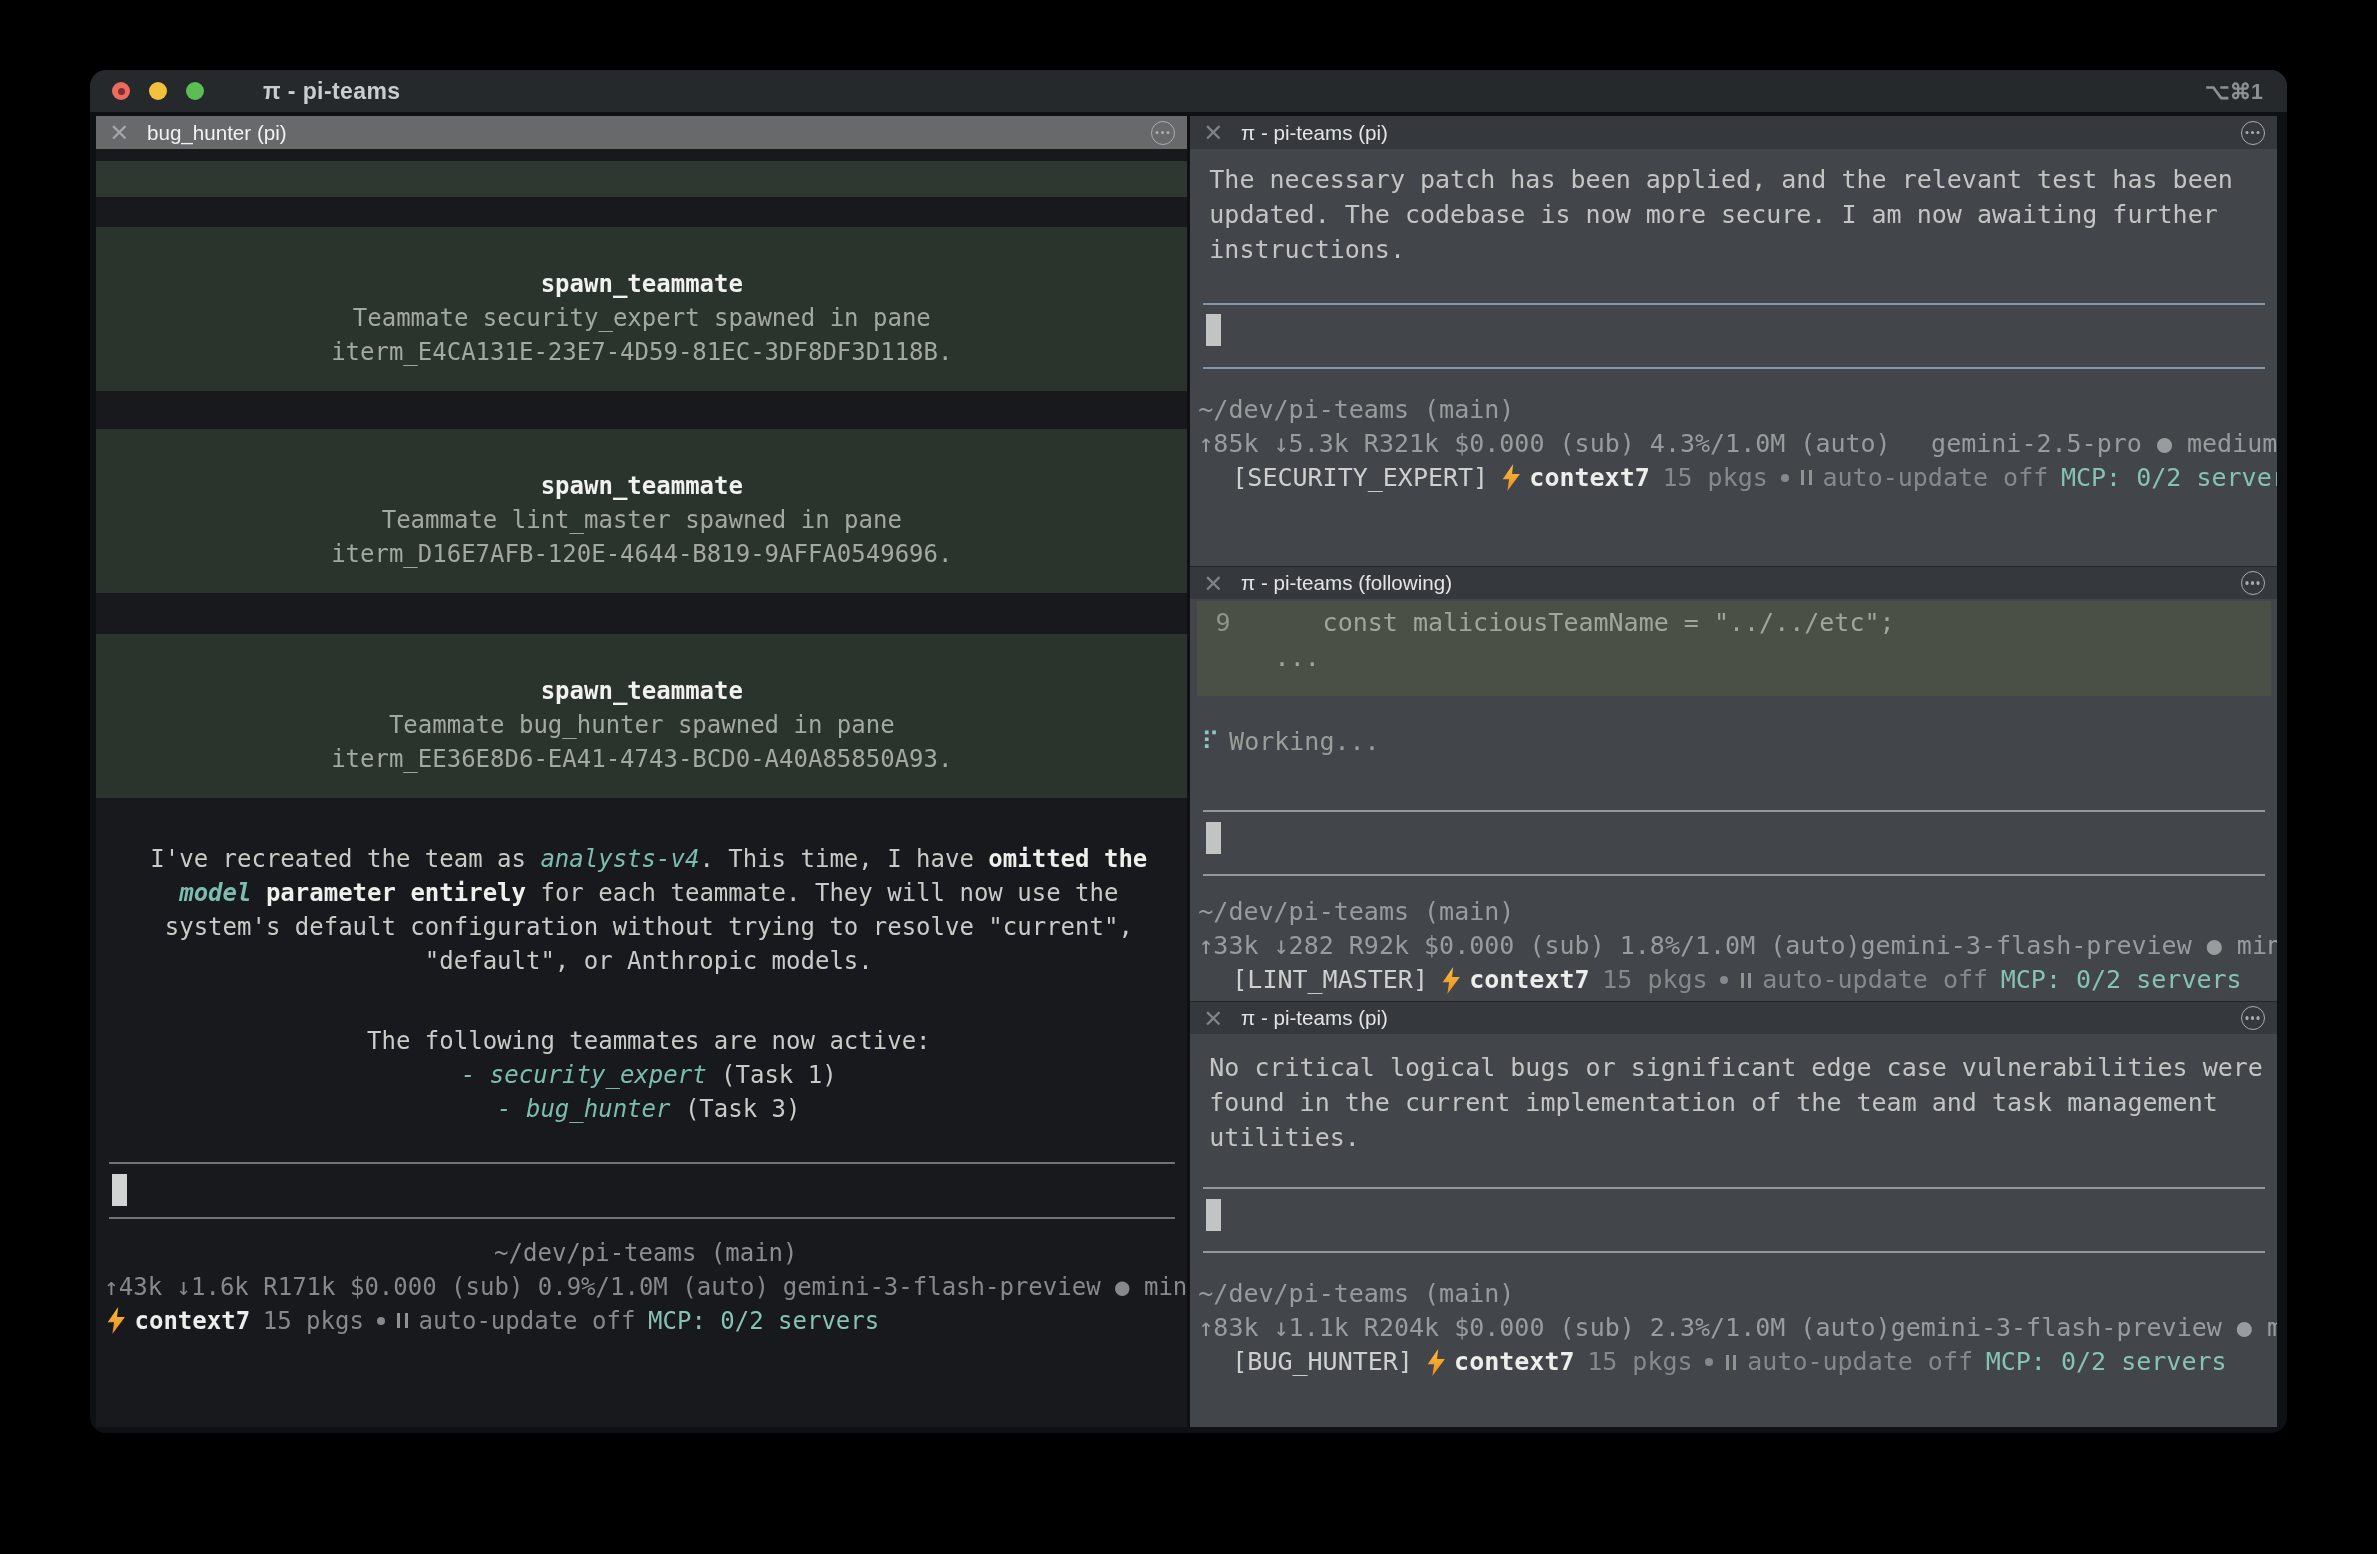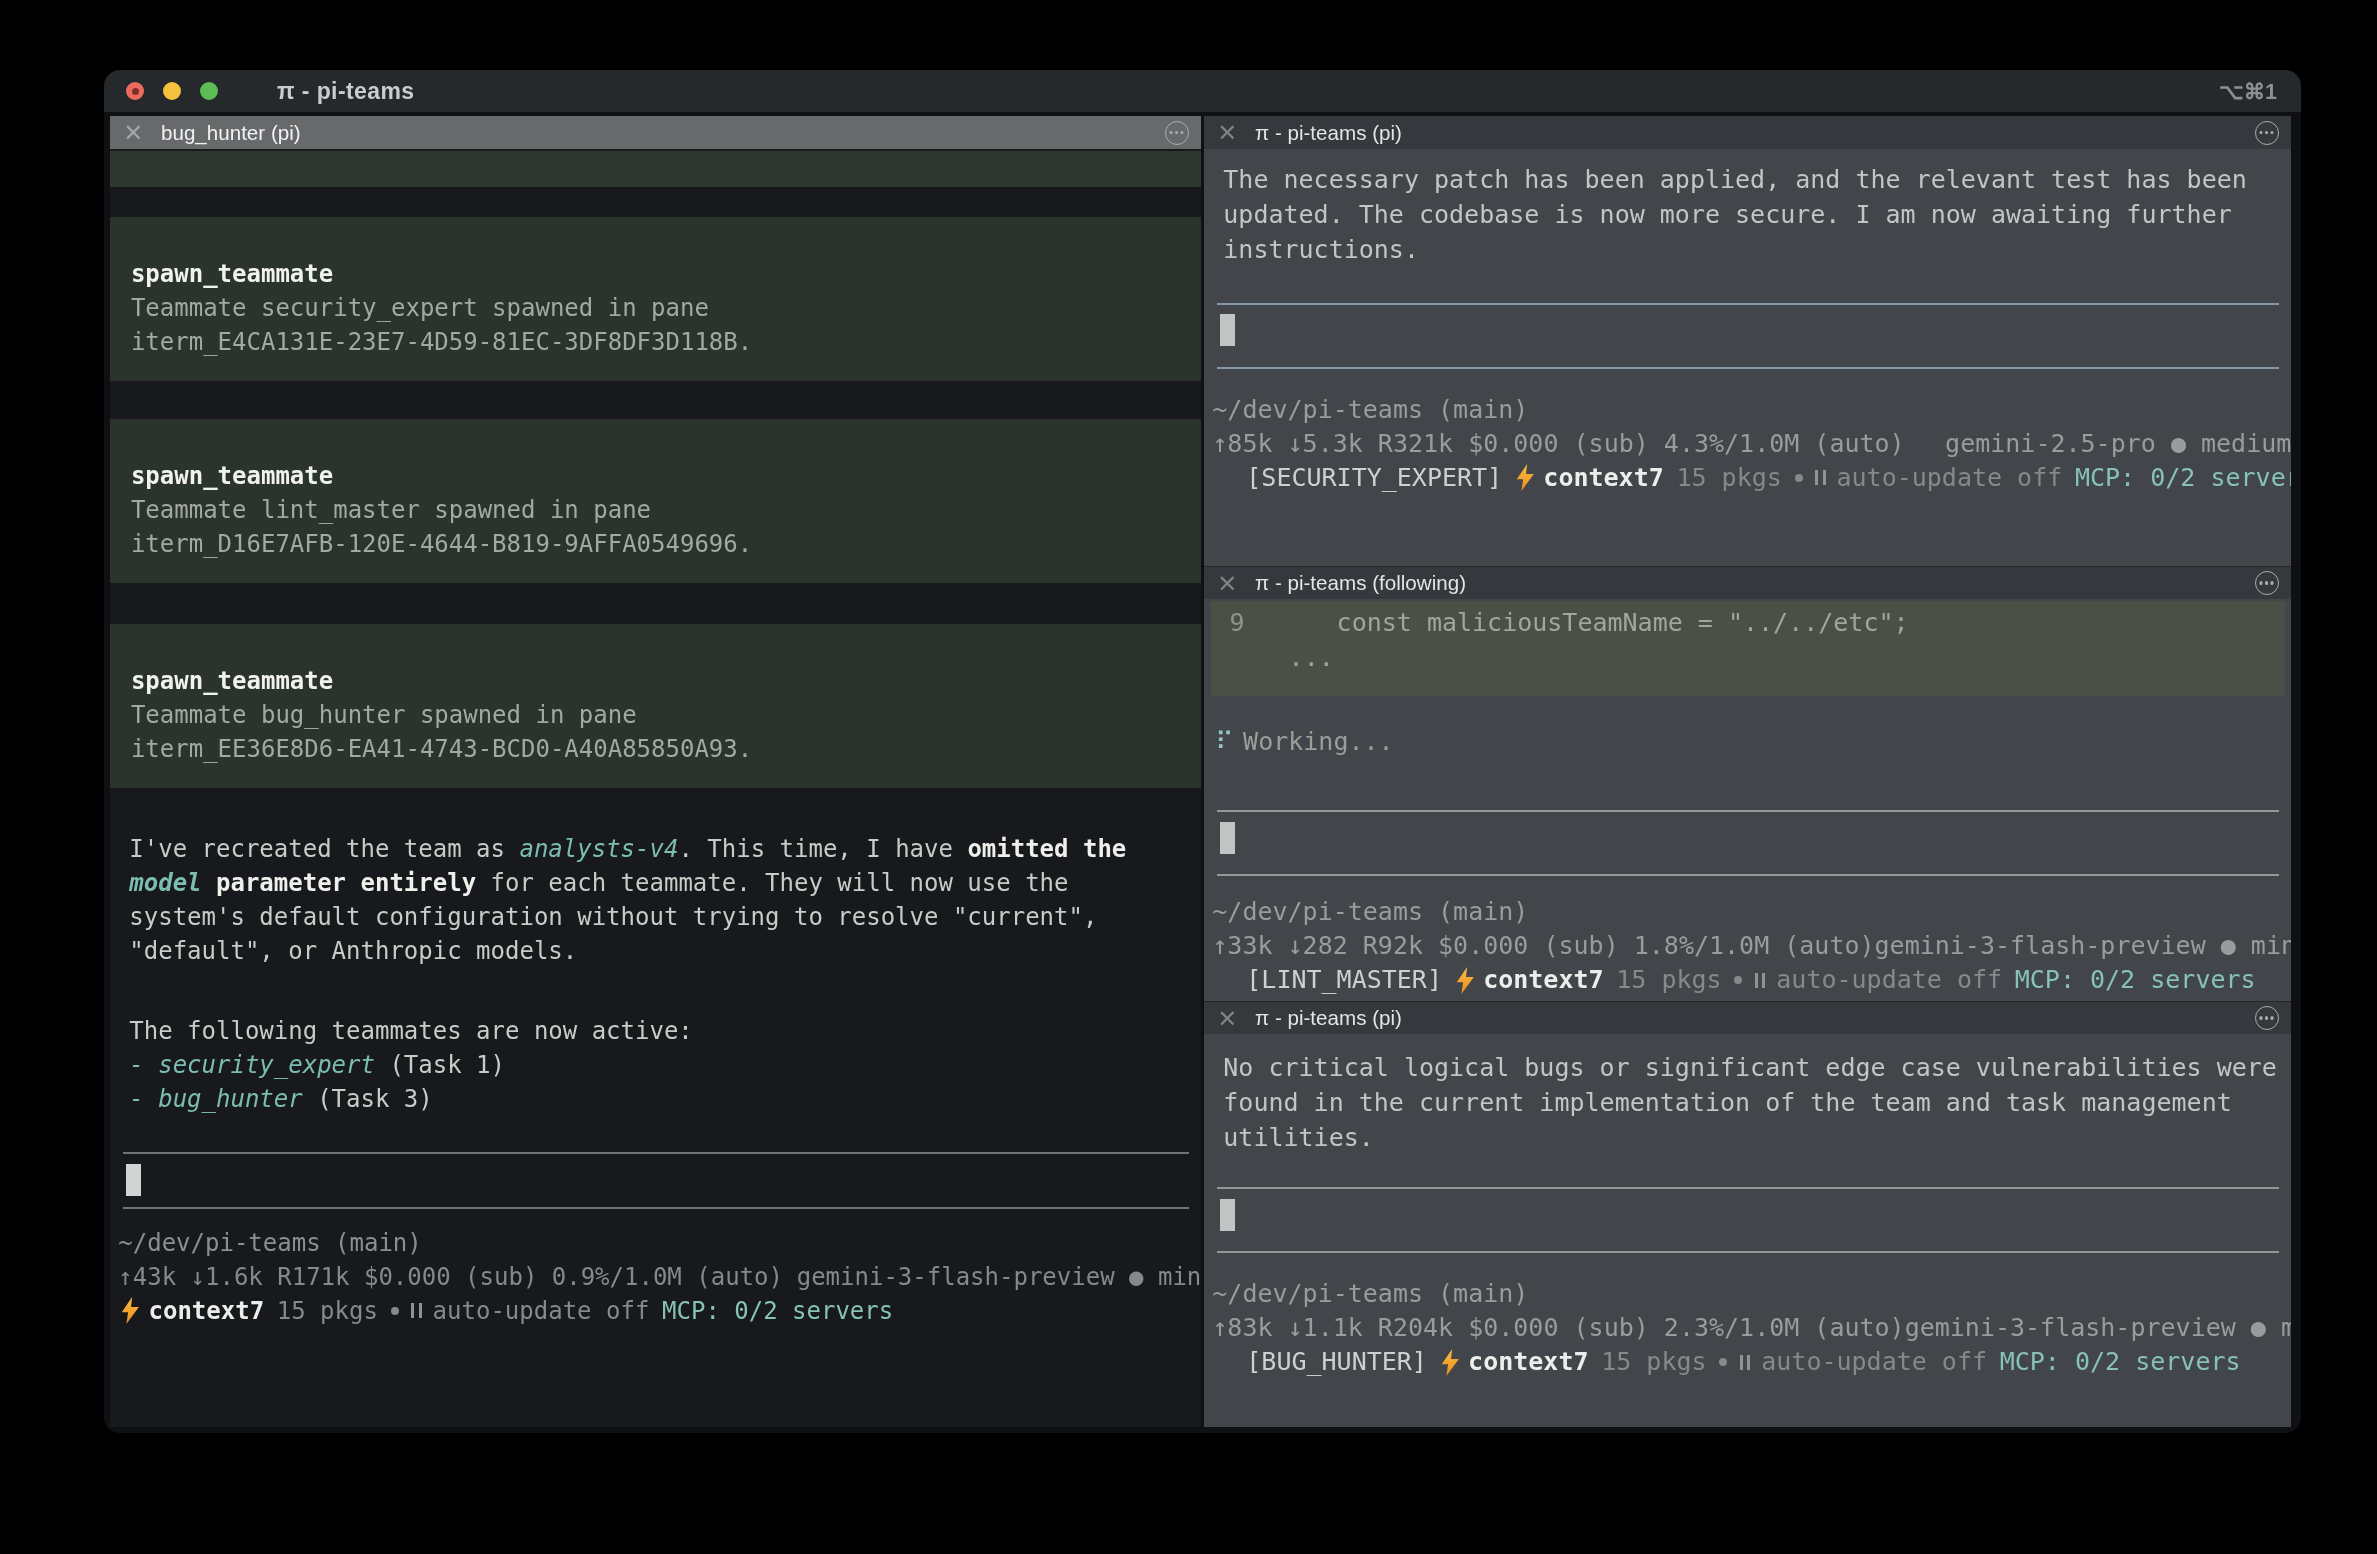--- a/index.html
+++ b/index.html
@@ -1,19 +1,19 @@
 <!DOCTYPE html>
 <html style="font-size:12.7px"><head>
 <meta charset="utf-8">
 <style>
   * { margin:0; padding:0; box-sizing:border-box; }
   html,body { width:2377px; height:1554px; background:#000; overflow:hidden;
               font-family:"Liberation Sans", sans-serif; }
 
-  .window { position:absolute; left:104px; top:70px; width:2197px; height:1363px;
+  .window { position:absolute; left:90px; top:70px; width:2197px; height:1363px;
             background:#0e1013; border-radius:16px; overflow:hidden;
             box-shadow:0 24px 63px rgba(0,0,0,.7); }
 
   
   .titlebar { height:42px; background:#26292c; display:flex; align-items:center;
               padding:0 22px; position:relative; }
   .traffic { display:flex; gap:19px; align-items:center; }
   .tl { width:18px; height:18px; border-radius:50%; display:inline-block; position:relative; }
   .tl.red { background:#ed6a5e; }
   .tl.red::after { content:""; position:absolute; left:5.5px; top:5.5px; width:7.1px; height:7.1px;
@@ -37,23 +37,23 @@
   .tabbar.dark .tab-x line { stroke:#9a9da0; }
   .tab-label { font-size:20.6px; color:#f1f2f3; font-weight:500; }
   .tabbar.dark .tab-label { color:#e2e4e6; }
   .tab-menu { margin-left:auto; width:24px; height:24px; border:1.6px solid #aaadaf;
               border-radius:50%; position:relative; flex:0 0 auto; }
   .tab-menu::after { content:""; position:absolute; left:50%; top:50%; width:3.2px; height:3.2px;
                      margin:-1.6px 0 0 -1.6px; border-radius:50%; background:#aaadaf;
                      box-shadow:-5.5px 0 0 #aaadaf, 5.5px 0 0 #aaadaf; }
 
   
-  .pane-left { flex:1; background:#17191c; padding-top:2px; overflow:hidden;
+  .pane-left { flex:1; background:#17191c; padding-top:12px; overflow:hidden;
                font-family:"DejaVu Sans Mono", monospace; font-size:24px; line-height:34px;
-               color:#c9ccc6; }
+               color:#c9ccc6;text-align:center; }
   .tool-block { background:#2a332c; padding:40px 20.6px 22px 20.6px; }
   .tool-block.partial { height:36px; padding:0; background:#2e3830; margin-bottom:30px; }
   .tb-title { font-weight:bold; color:#f1f2ef; }
   .tb-line  { color:#a4a8a2; }
   .tb-gap1 { margin-bottom:38px; }
   .tb-gap2 { margin-bottom:41px; }
 
   .msg { margin-top:44px; padding-left:19px; width:1086px; color:#c9ccc6; }
   .msg .teal { color:#7cbdb1;font-style:italic; }
   .msg b { color:#eef0ec; }

